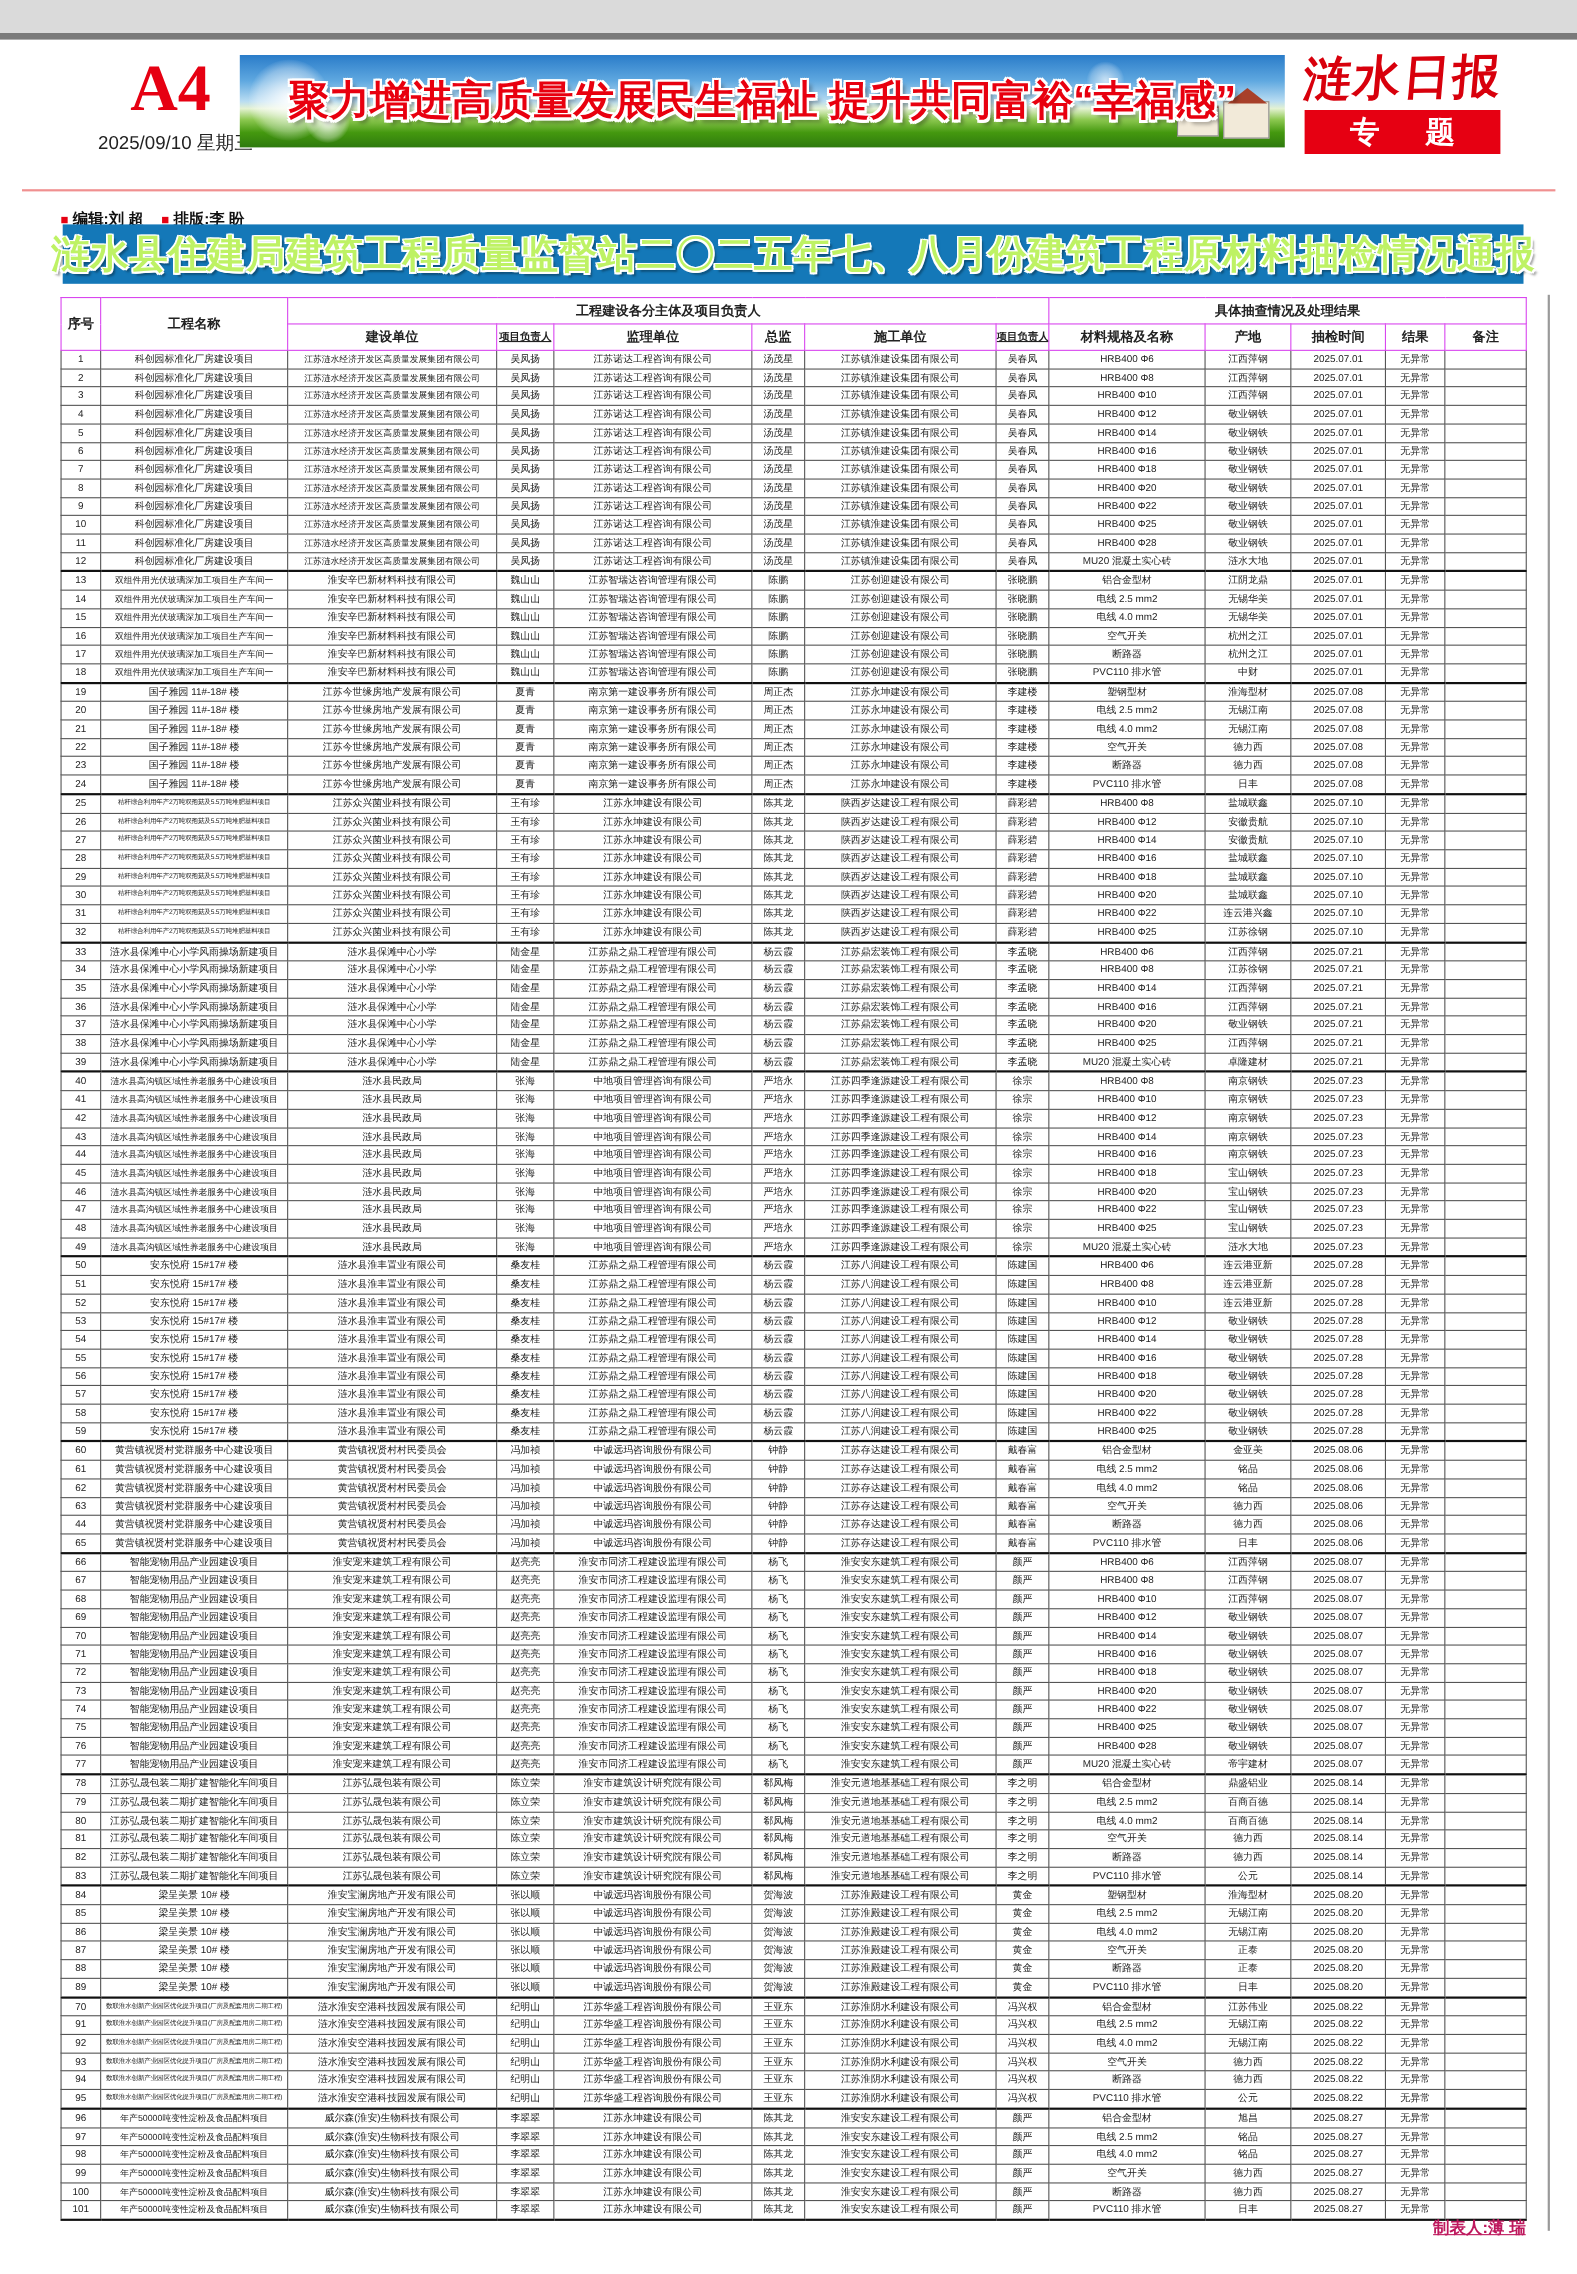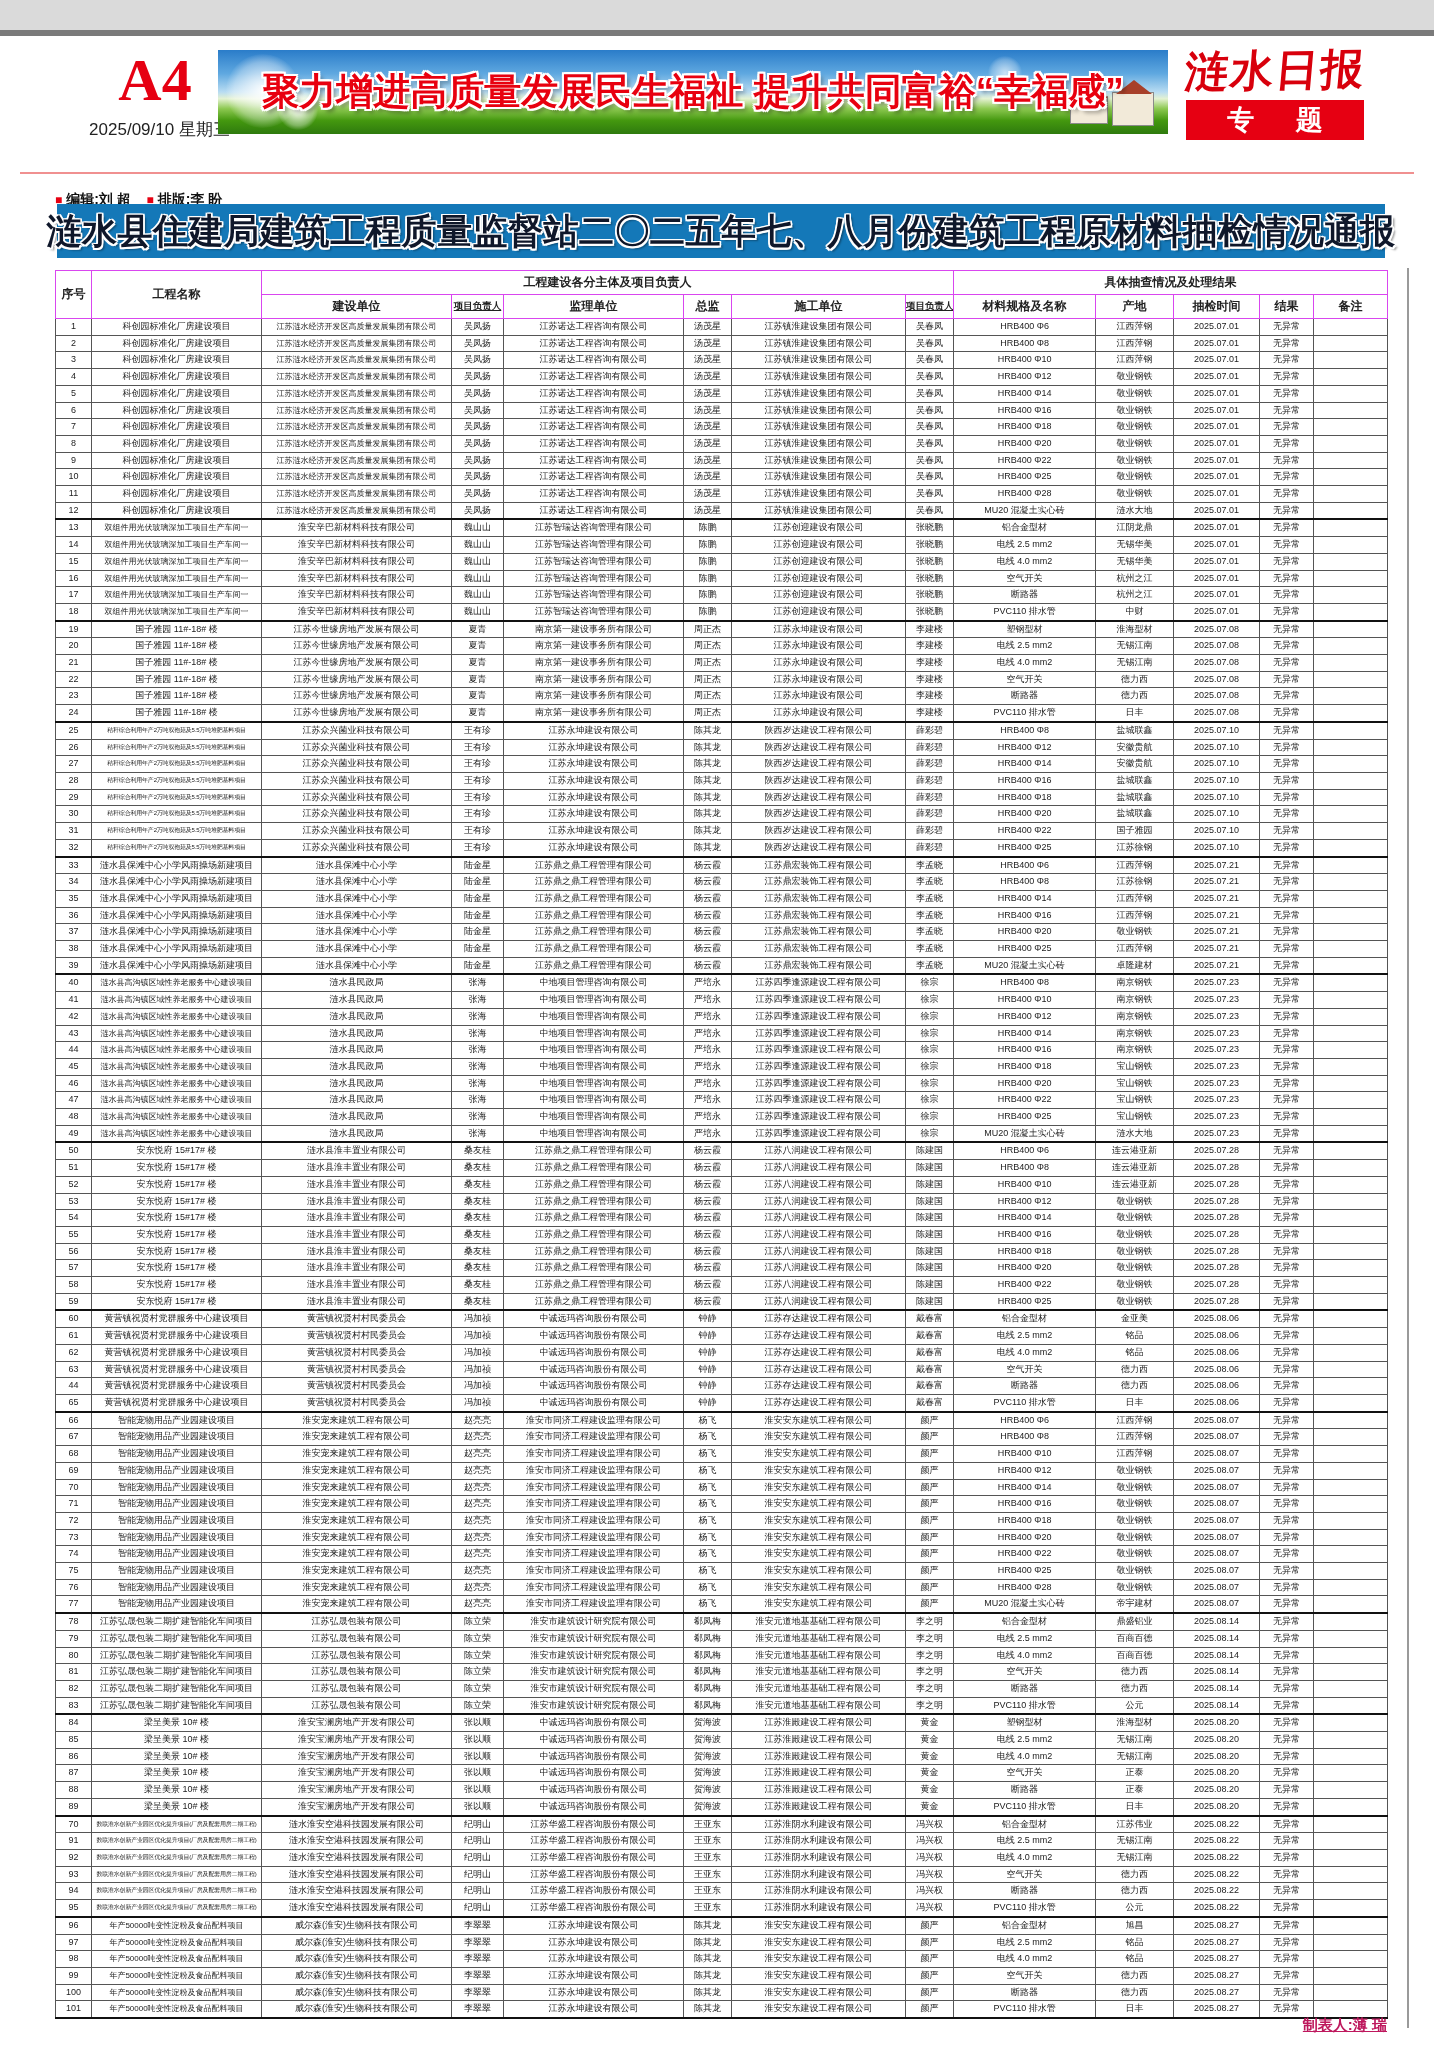--- a/index.html
+++ b/index.html
@@ -39,21 +39,21 @@
       font-family:"Liberation Serif",serif;font-weight:900;font-size:43px;color:#d8000c;
       transform:skewX(-6deg) rotate(-1deg);letter-spacing:2px;white-space:nowrap;}
   .zhuanti{position:absolute;left:1186px;top:100px;width:178px;height:40px;background:#e60012;
       color:#fff;display:flex;align-items:center;justify-content:space-evenly;
       font-size:27px;font-weight:bold;}
   .red-line{position:absolute;left:20px;top:172px;width:1394px;height:2px;background:#f09090;}
 
   
   .title-bar{position:absolute;left:57px;top:204px;width:1328px;height:54px;background:#1478b8;
       display:flex;align-items:center;justify-content:center;}
-  .title-text{font-size:35px;font-weight:900;color:#0f172a;white-space:nowrap;letter-spacing:.5px;
+  .title-text{font-size:35px;font-weight:900;color:#bef264;white-space:nowrap;letter-spacing:.5px;
       text-shadow:1.5px 0 0 #fff,-1.5px 0 0 #fff,0 1.5px 0 #fff,0 -1.5px 0 #fff,
                   1.5px 1.5px 0 #fff,-1.5px -1.5px 0 #fff,1.5px -1.5px 0 #fff,-1.5px 1.5px 0 #fff,
                   3px 3px 2px rgba(0,0,0,.35);}
 
   
   .table-wrap{position:absolute;left:55px;top:270px;width:1332px;}
   table{width:100%;border-collapse:collapse;table-layout:fixed;color:#222;}
   th{border:1px solid #d946ef;font-size:12px;font-weight:bold;height:23px;padding:0;
      white-space:nowrap;overflow:hidden;}
   th.th-sm{font-size:9.5px;text-decoration:underline;}
@@ -595,21 +595,21 @@
         <tr>
           <td>31</td>
           <td class="xtiny">秸秆综合利用年产2万吨双孢菇及5.5万吨堆肥基料项目</td>
           <td>江苏众兴菌业科技有限公司</td>
           <td>王有珍</td>
           <td>江苏永坤建设有限公司</td>
           <td>陈其龙</td>
           <td>陕西岁达建设工程有限公司</td>
           <td>薛彩碧</td>
           <td>HRB400 Φ22</td>
-          <td>国子雅园</td>
+          <td>连云港兴鑫</td>
           <td>2025.07.10</td>
           <td>无异常</td>
           <td></td>
         </tr>
         <tr class="block-end">
           <td>32</td>
           <td class="xtiny">秸秆综合利用年产2万吨双孢菇及5.5万吨堆肥基料项目</td>
           <td>江苏众兴菌业科技有限公司</td>
           <td>王有珍</td>
           <td>江苏永坤建设有限公司</td>

